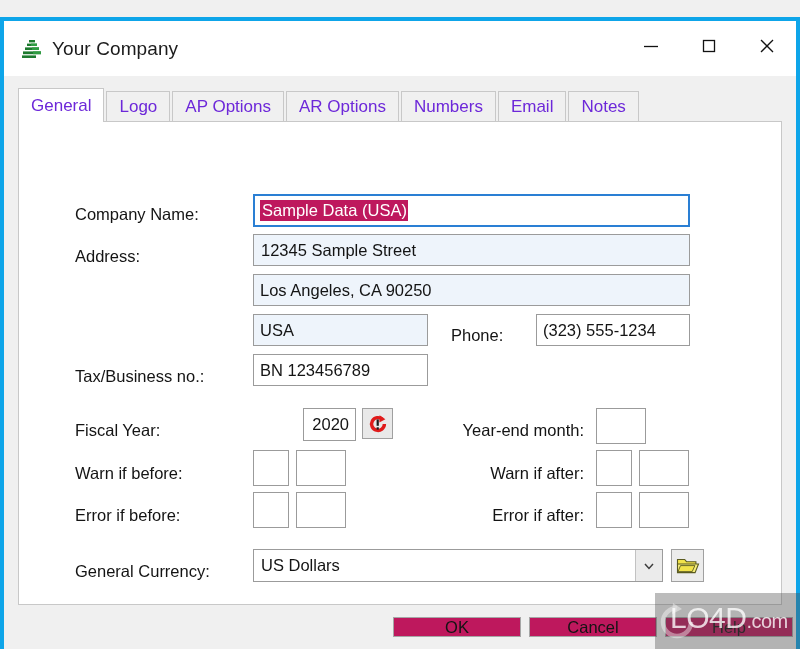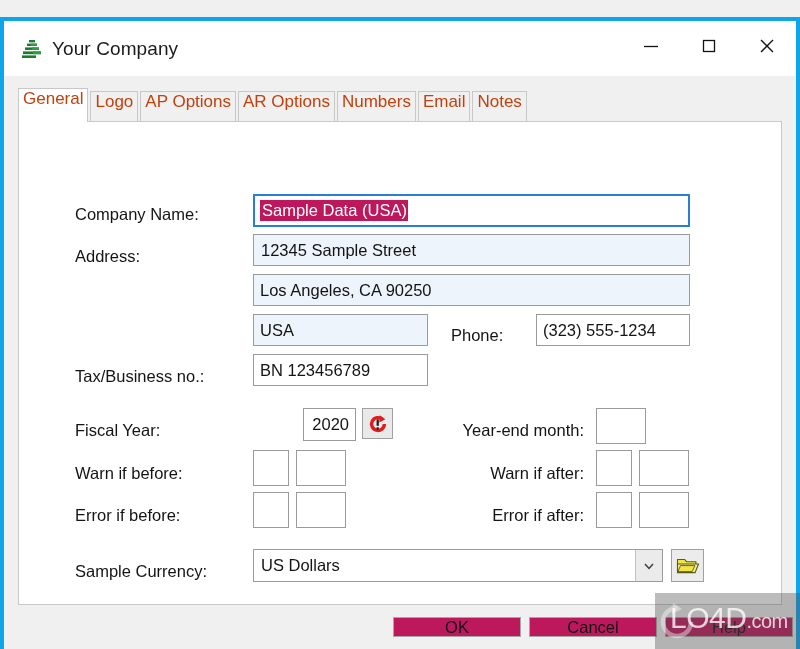--- a/index.html
+++ b/index.html
@@ -78,30 +78,30 @@
     margin: 13px 0 0 14px;
     display: flex;
     align-items: flex-end;
     position: relative;
     z-index: 3;
     flex: 0 0 auto;
   }
   .tab {
     height: 30px;
     box-sizing: border-box;
-    padding: 0 4px;
+    padding: 0 12px;
     margin-right: 2px;
     background: #f0f0f0;
     border: 1px solid #c8c8c8;
     border-bottom: none;
     display: flex;
-    align-items: flex-start;
+    align-items: center;
     justify-content: center;
     font-size: 17px;
-    color: #c2410c;
+    color: #6d28d9;
     white-space: nowrap;
   }
   .tab.active {
     height: 34px;
     background: #ffffff;
     border-color: #c8c8c8;
     position: relative;
     top: 1px;
     z-index: 4;
   }
@@ -371,21 +371,21 @@
         <div class="box" style="left:277px; top:370px; width:50px; height:36px;"></div>
 
         <div class="lbl right" style="left:365px; top:342px; width:200px;">Warn if after:</div>
         <div class="box" style="left:577px; top:328px; width:36px; height:36px;"></div>
         <div class="box" style="left:620px; top:328px; width:50px; height:36px;"></div>
 
         <div class="lbl right" style="left:365px; top:384px; width:200px;">Error if after:</div>
         <div class="box" style="left:577px; top:370px; width:36px; height:36px;"></div>
         <div class="box" style="left:620px; top:370px; width:50px; height:36px;"></div>
 
-        <div class="lbl" style="left:56px; top:440px;">Sample Currency:</div>
+        <div class="lbl" style="left:56px; top:440px;">General Currency:</div>
         <div class="combo" style="left:234px; top:427px; width:410px; height:33px;">
           <div class="combo-text">US Dollars</div>
           <div class="combo-arrow">
             <svg width="14" height="14" viewBox="0 0 14 14">
               <path d="M3 5 L7 9.4 L11 5" fill="none" stroke="#3c3c3c" stroke-width="1.5"></path>
             </svg>
           </div>
         </div>
         <div class="icon-btn" style="left:652px; top:427px; width:33px; height:33px; background:#ececec;">
           <svg width="24" height="22" viewBox="0 0 24 22">

